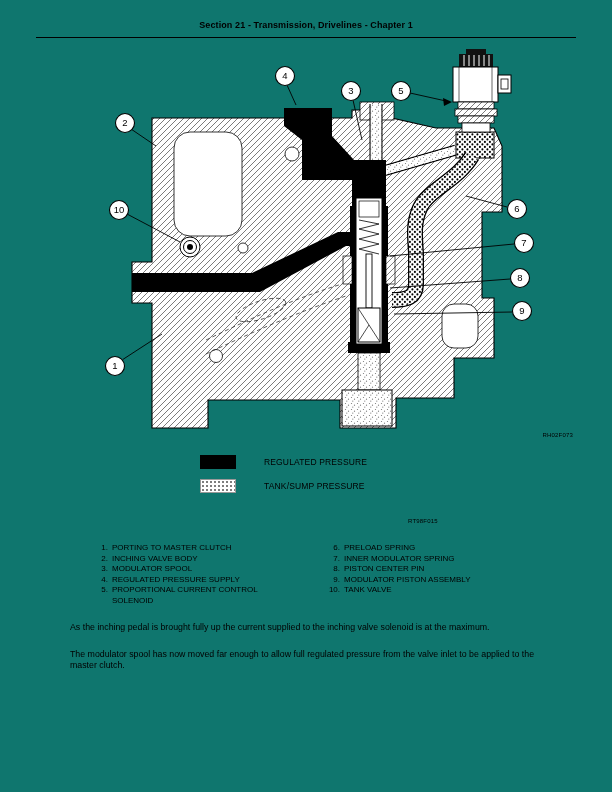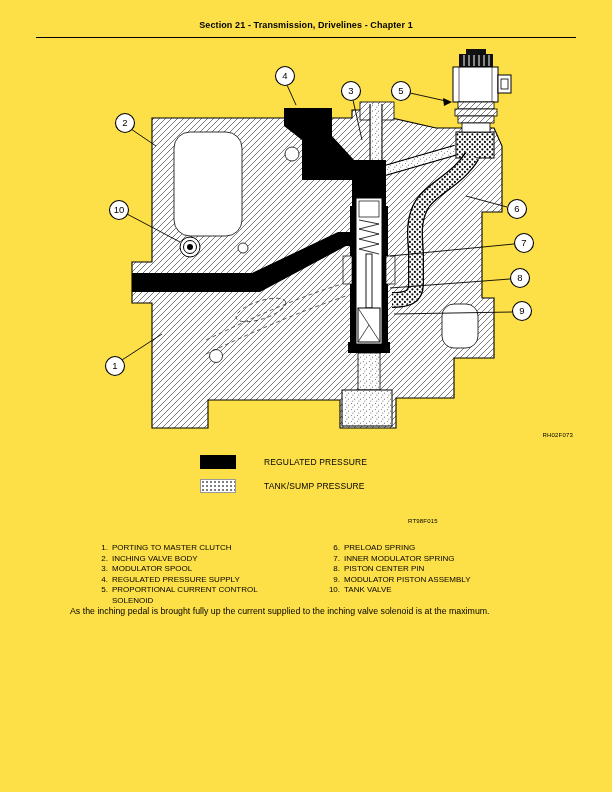--- a/index.html
+++ b/index.html
@@ -1,17 +1,17 @@
 <!DOCTYPE html>
 <html><head>
 <meta charset="utf-8">
 <style>
   html,body{margin:0;padding:0;background:#e8e8e8;}
   .page{
-    position:relative;width:612px;height:792px;margin:0 auto;background:#fde047;
+    position:relative;width:612px;height:792px;margin:0 auto;background:#0f766e;
     font-family:"Liberation Sans", sans-serif;color:#000;overflow:hidden;
   }
   .header{
     position:absolute;top:20px;left:36px;width:540px;text-align:center;
     font-size:9px;font-weight:bold;padding-bottom:7px;border-bottom:1.2px solid #000;
     letter-spacing:.1px;
   }
   .figure-wrap{position:absolute;left:56px;top:48px;width:500px;height:400px;}
   .photo-ref{position:absolute;right:39px;top:432px;font-size:6px;letter-spacing:.2px;}
   .legend{position:absolute;left:200px;top:454px;}
@@ -30,21 +30,21 @@
   }
   .legend-label{font-size:8.5px;letter-spacing:.15px;}
   .legend-ref{position:absolute;left:408px;top:518px;font-size:6px;letter-spacing:.2px;}
   .parts{position:absolute;top:543px;left:0;width:612px;font-size:8px;line-height:10.5px;}
   .parts-col{position:absolute;top:0;}
   .parts-col.left{left:70px;width:230px;}
   .parts-col.right{left:302px;width:250px;}
   .part-row{display:flex;}
   .part-num{width:38px;text-align:right;padding-right:4px;flex:none;}
   .body-text{position:absolute;left:70px;top:606px;width:482px;font-size:8.8px;line-height:11px;}
-  .body-text p{margin:0 0 13px 0;}
+  .body-text p{margin:16px 0 13px 0;}
   .footer{position:absolute;top:752px;left:0;width:612px;text-align:center;font-size:10px;}
   svg{font-family:inherit;}
   svg text{font-size:9.5px;fill:#000;}
 </style>
 </head>
 <body>
 
 <div class="page">
 
   <div class="header">Section 21 - Transmission, Drivelines - Chapter 1</div>
@@ -259,16 +259,17 @@
       </div>
       <div class="part-row">
         <span class="part-num">10.</span>
         <span class="part-label">TANK VALVE</span>
       </div>
     </div>
   </div>
 
   <div class="body-text">
     <p>As the inching pedal is brought fully up the current supplied to the inching valve solenoid is at the maximum.</p>
+    <p>The modulator spool has now moved far enough to allow full regulated pressure from the valve inlet to be applied to the master clutch.</p>
   </div>
 
 
 </div>
 
 </body></html>

